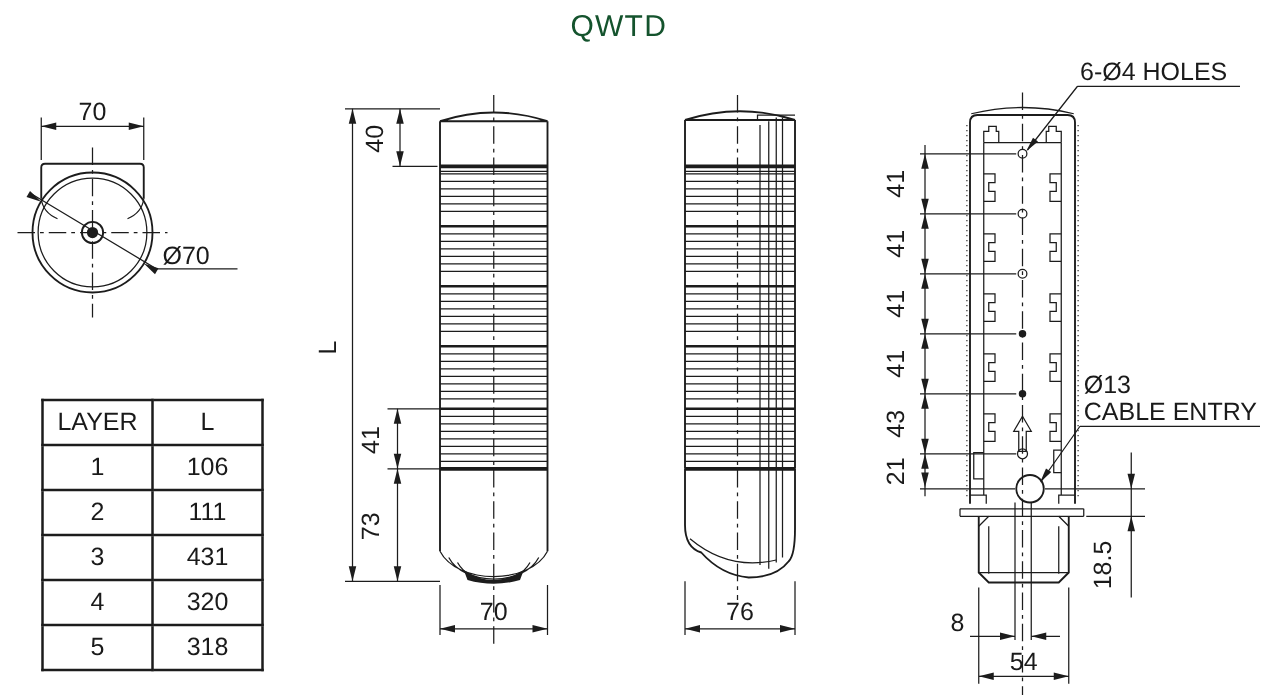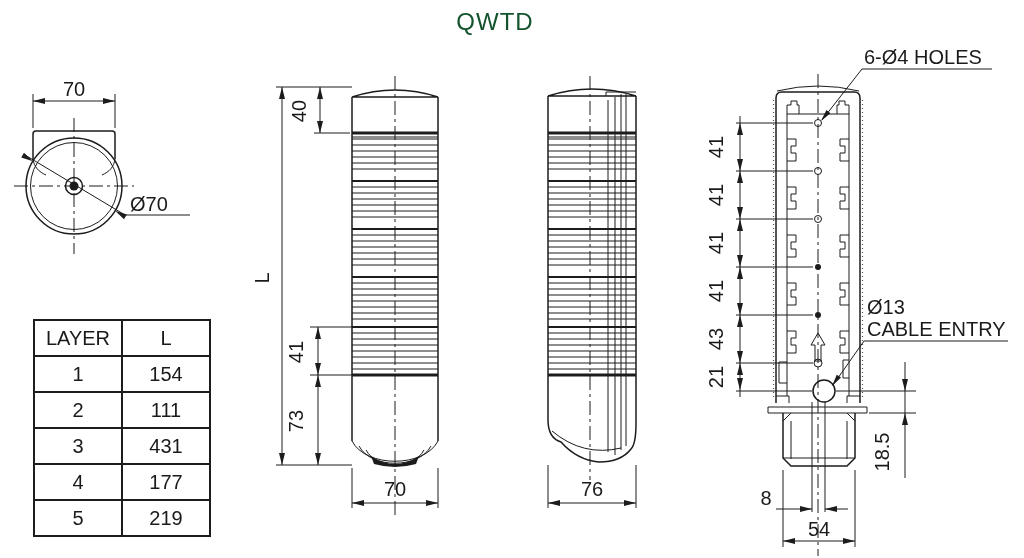--- a/index.html
+++ b/index.html
@@ -31,37 +31,37 @@
   <div class="title">QWTD</div>
 
   <table class="layer">
     <tbody>
         <tr>
       <th>LAYER</th>
       <th>L</th>
     </tr>
     <tr>
       <td>1</td>
-      <td>154</td>
+      <td>106</td>
     </tr>
     <tr>
       <td>2</td>
       <td>111</td>
     </tr>
     <tr>
       <td>3</td>
       <td>431</td>
     </tr>
     <tr>
       <td>4</td>
-      <td>177</td>
+      <td>320</td>
     </tr>
     <tr>
       <td>5</td>
-      <td>219</td>
+      <td>318</td>
     </tr>
   </tbody>
     </table>
 
   <svg width="1024" height="558" viewBox="0 0 1024 558">
 
     <g>
       <path class="cl" d="M74 118V254"></path>
       <path class="cl" d="M14 186H134"></path>
       <circle class="ln" cx="74" cy="186" r="48"></circle>

